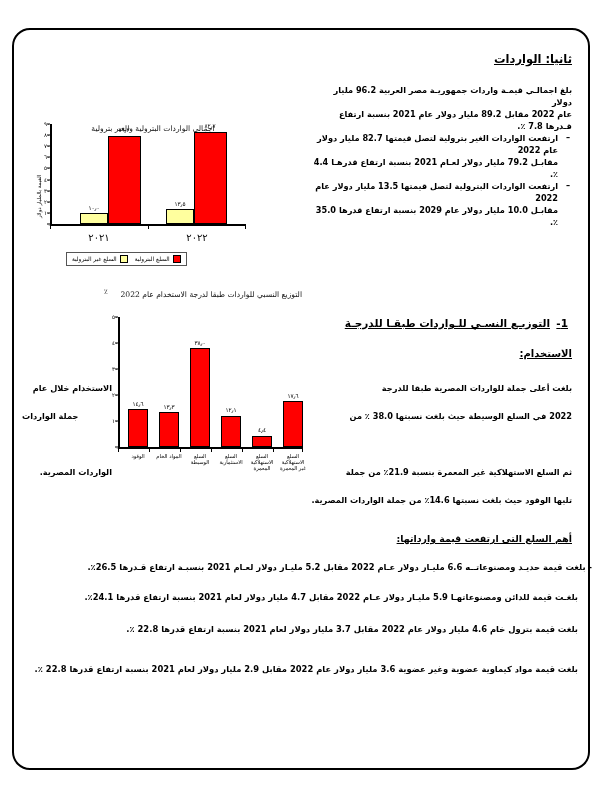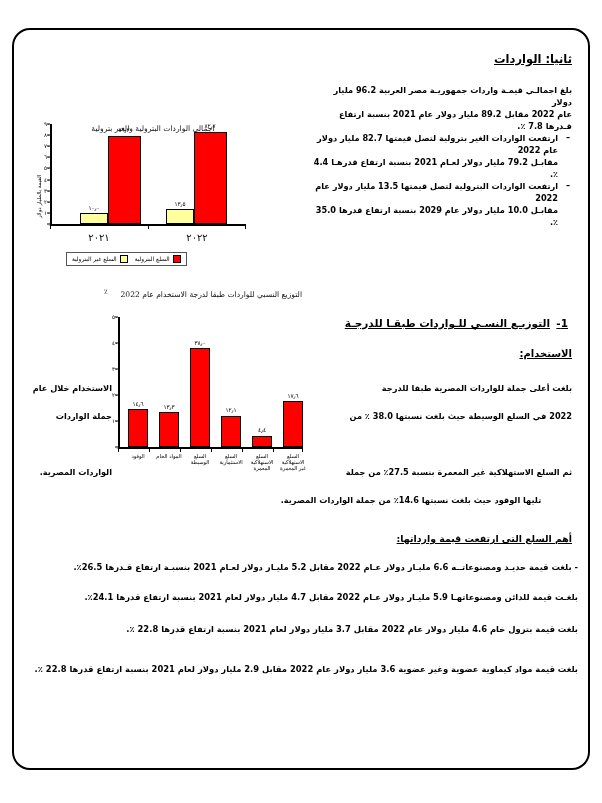--- a/index.html
+++ b/index.html
@@ -247,29 +247,29 @@
   <div class="dash" style="right:32px; top:180px;">–</div>
   <div class="para" style="right:44px; top:180px; width:246px;margin-left:39px;">ارتفعت الواردات البترولية لتصل قيمتها 13.5 مليار دولار عام 2022</div>
   <div class="para" style="right:44px; top:204px; width:246px;">مقابـل 10.0 مليار دولار عام 2029 بنسبة ارتفاع قدرها 35.0 ٪.</div>
 
   <div class="heading-num" style="right:52px; top:317px;">التوزيـع النسـي للـواردات طبقـا للدرجـة</div>
   <div class="heading-num" style="right:34px; top:317px;">1-</div>
   <div class="heading-plain" style="right:30px; top:348px;">الاستخدام:</div>
 
   <div class="para" style="right:30px; top:382px; width:258px;">بلغت أعلى جملة للواردات المصرية طبقا للدرجة</div>
   <div class="para" style="right:30px; top:410px; width:258px;">2022 في السلع الوسيطة حيث بلغت نسبتها  38.0 ٪ من</div>
-  <div class="para" style="right:30px; top:466px; width:278px;">ثم السلع الاستهلاكية غير المعمرة بنسبة 27.5٪ من جملة</div>
-  <div class="para" style="right:42px; top:494px; width:298px;text-align:center;">تليها الوقود حيث بلغت نسبتها 14.6٪ من جملة الواردات المصرية.</div>
+  <div class="para" style="right:30px; top:466px; width:278px;">ثم السلع الاستهلاكية غير المعمرة بنسبة 21.9٪ من جملة</div>
+  <div class="para" style="right:30px; top:494px; width:298px;">تليها الوقود حيث بلغت نسبتها 14.6٪ من جملة الواردات المصرية.</div>
 
   <div class="para" style="right:490px; top:382px; width:90px; text-align:right;">الاستخدام خلال عام</div>
-  <div class="para" style="right:490px; top:410px; width:90px; text-align:right;">جملة الواردات</div>
+  <div class="para" style="right:490px; top:410px; width:90px; text-align:left;">جملة الواردات</div>
   <div class="para" style="right:490px; top:466px; width:90px; text-align:right;">الواردات المصرية.</div>
 
   <div class="bottom-head" style="right:30px; top:533px;">أهم السلع التي ارتفعت قيمة وارداتها:</div>
-  <div class="bottom-line" style="right:24px; top:562px;">- بلغت قيمة حديـد ومصنوعاتــه 6.6 مليـار دولار عـام 2022 مقابل 5.2 مليـار دولار لعـام 2021 بنسبـة ارتفاع قـدرها 26.5٪.</div>
+  <div class="bottom-line" style="right:10px; top:562px;">- بلغت قيمة حديـد ومصنوعاتــه 6.6 مليـار دولار عـام 2022 مقابل 5.2 مليـار دولار لعـام 2021 بنسبـة ارتفاع قـدرها 26.5٪.</div>
   <div class="bottom-line" style="right:24px; top:592px;">بلغـت قيمة للدائن ومصنوعاتهـا 5.9 مليـار دولار عـام 2022 مقابل 4.7 مليار دولار لعام 2021 بنسبة ارتفاع قدرها 24.1٪.</div>
   <div class="bottom-line" style="right:24px; top:624px;">بلغت قيمة بترول خام 4.6 مليار دولار عام 2022 مقابل 3.7 مليار دولار لعام 2021 بنسبة ارتفاع قدرها 22.8 ٪.</div>
   <div class="bottom-line" style="right:24px; top:655px;margin-top:9px;">بلغت قيمة مواد كيماوية عضوية وغير عضوية  3.6  مليار دولار عام 2022 مقابل 2.9 مليار دولار لعام 2021 بنسبة ارتفاع قدرها  22.8 ٪.</div>
 
   <div class="chart-box" style="left:28px; top:96px; width:250px; height:188px;">
 
     <div class="chart-title" style="left:0; top:0; width:250px;margin-top:28px;">اجمالى الواردات البترولية والغير بترولية</div>
 
     <div class="ylabel-rot" style="left:8px; top:122px;">القيمة بالمليار دولار</div>
 

